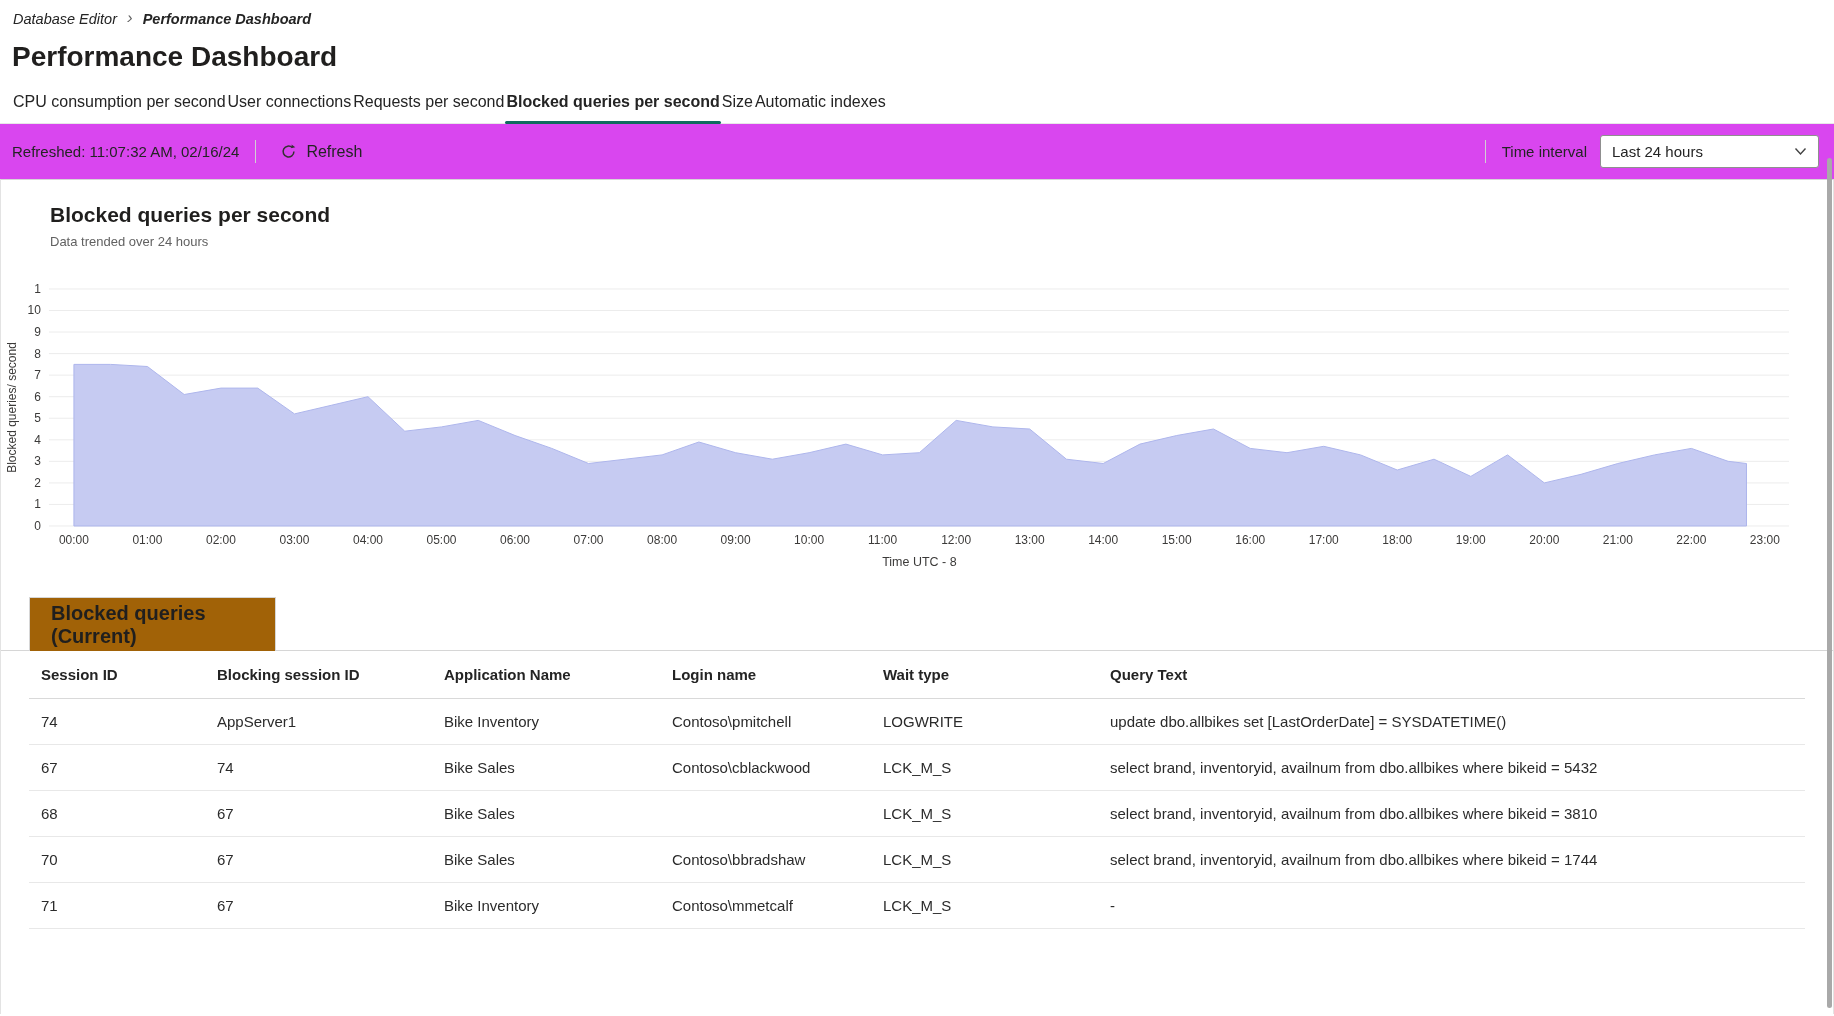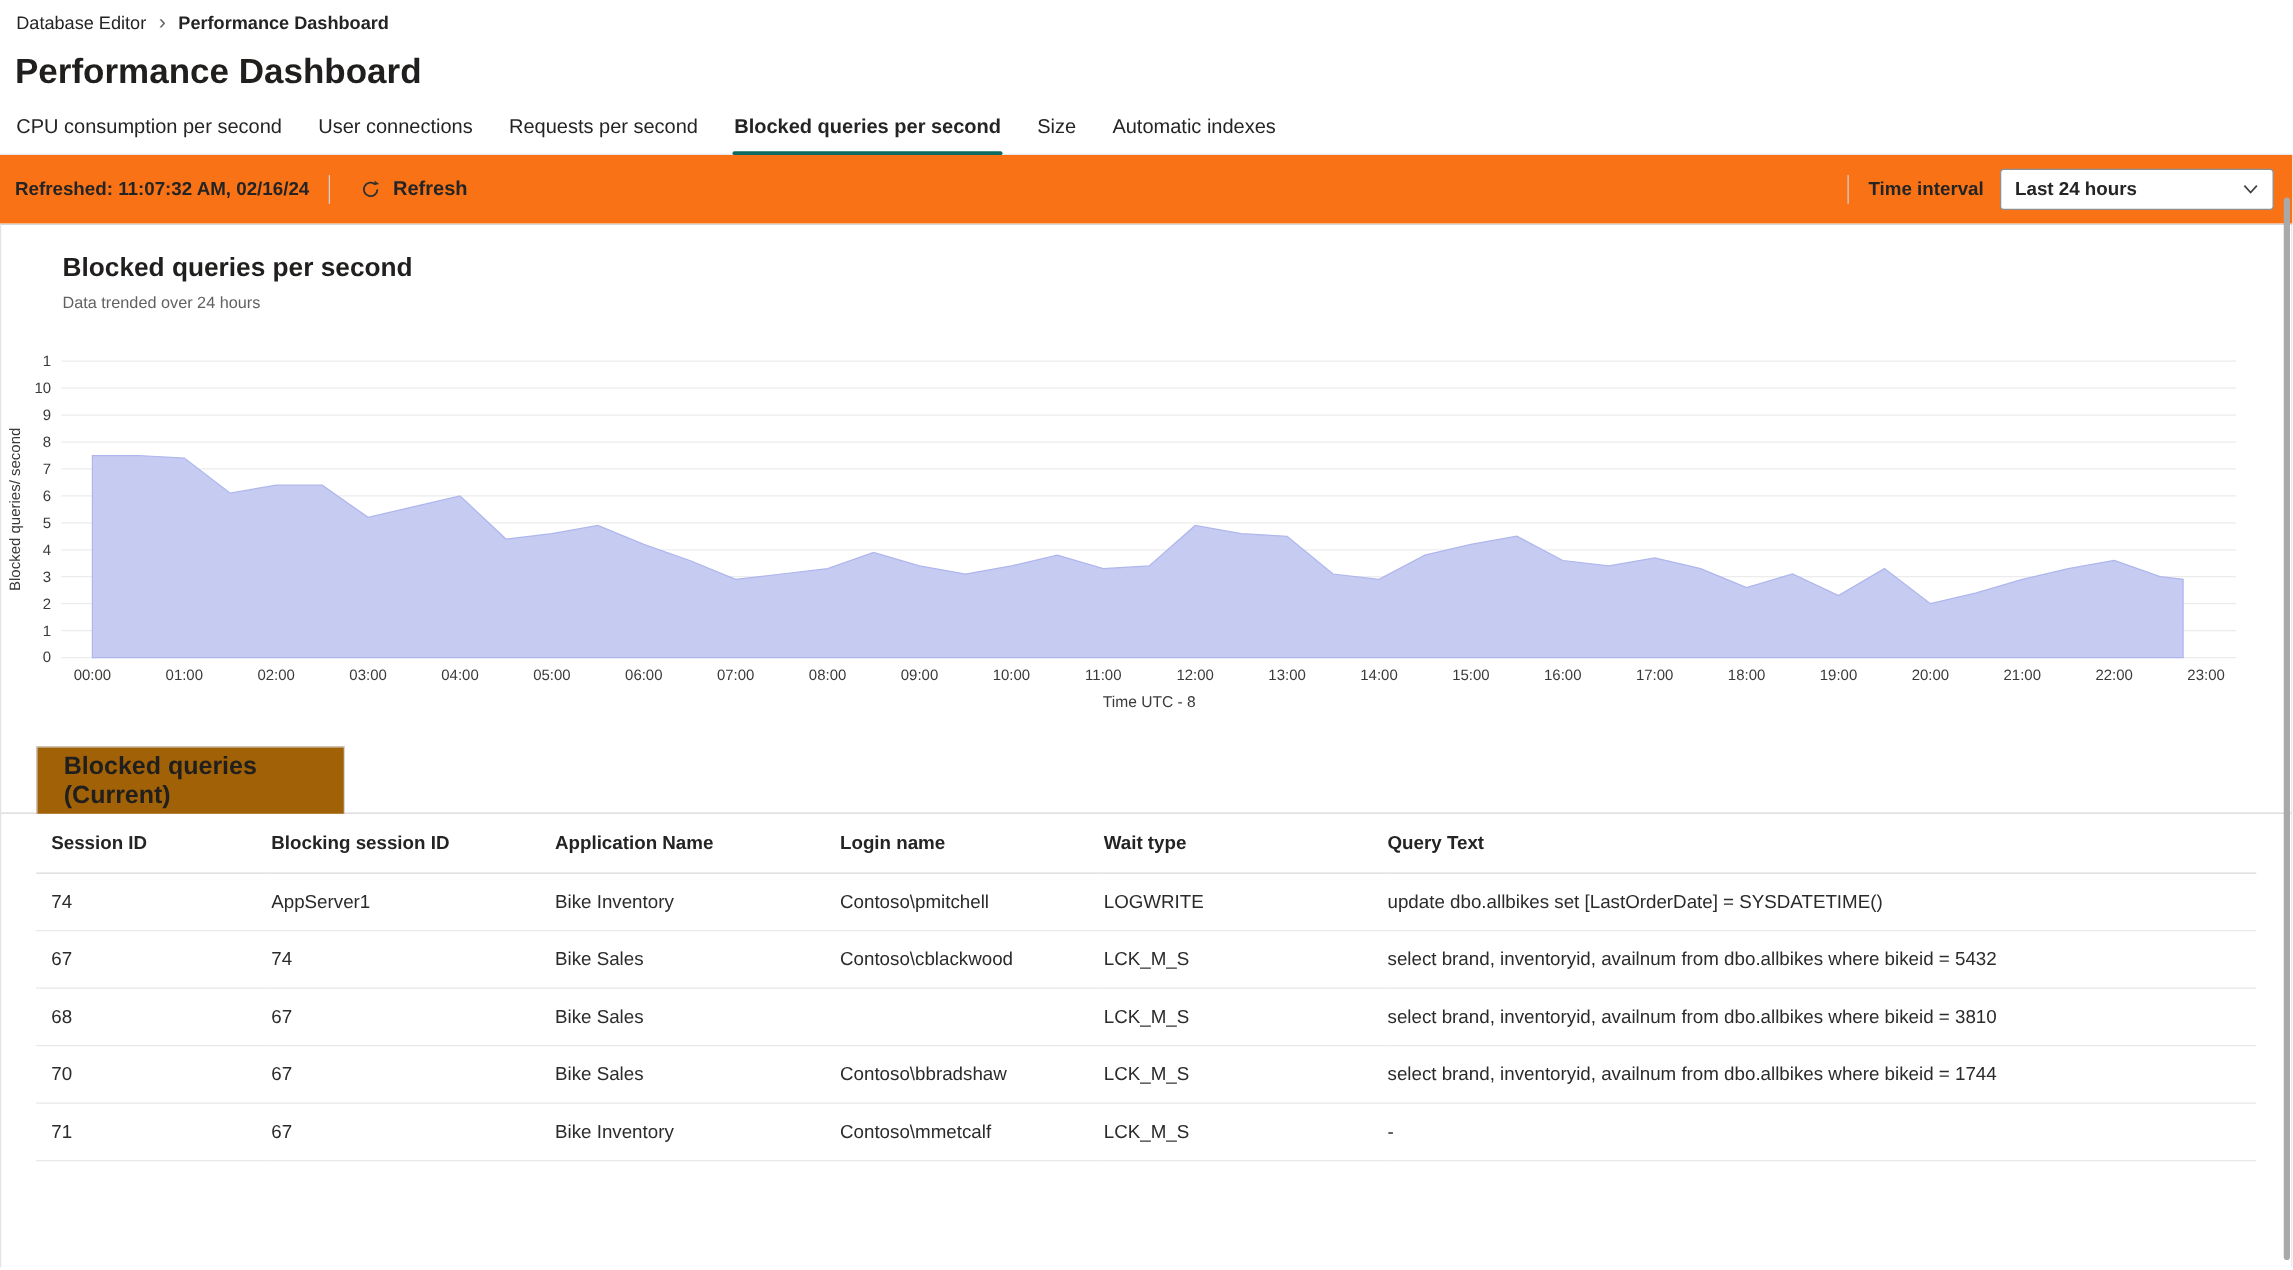--- a/index.html
+++ b/index.html
@@ -8,50 +8,50 @@
     font-family: "Liberation Sans", sans-serif;
     background: #ffffff;
     color: #242424;
     overflow: hidden;
     position: relative;
   }
   
   .breadcrumb {
     display: flex; align-items: center; gap: 10px;
     padding: 11px 14px 0 13px;
-    font-size: 14.5px; color: #242424;
+    font-size: 14.5px; color: #242424; font-style: italic;
   }
   .crumb { cursor: pointer; }
   .crumb.current { font-weight: 600; }
   .crumb-sep { color: #616161; font-size: 17px; line-height: 14px; padding-bottom: 2px; }
   .page-title {
     margin: 13px 0 0 12px;
     font-size: 28px; font-weight: 600; line-height: 34px; color: #201f1e;
   }
   
   .tabs {
-    display: flex; gap: 27px;
+    display: flex; 
     margin-top: 17px; padding: 0 0 0 12px;
     border-bottom: 1px solid #e8e8e8;
     align-items: center;
   }
   .tab {
     position: relative;
     padding: 2px 1px 12px 1px;
     font-size: 16px; color: #242424; cursor: pointer; white-space: nowrap;
   }
   .tab.active { font-weight: 600; }
   .tab.active::after {
     content: ""; position: absolute; left: 0; right: 0; bottom: -1px;
     height: 3px; background: #0f6b5f; border-radius: 2px;
   }
   
   .toolbar {
     height: 55px; display: flex; align-items: center;
-    padding-left: 12px; background: #f97316; font-weight: bold;
+    padding-left: 12px; background: #d946ef;
   }
   .refreshed { font-size: 15px; color: #242424; }
   .vdiv { width: 1px; height: 23px; background: #d1d1d1; margin: 0 16px; }
   .refresh-btn {
     display: flex; align-items: center; gap: 9px;
     font-size: 16px; color: #242424; cursor: pointer; padding: 5px 8px; border-radius: 3px;
   }
   .toolbar-right { margin-left: auto; display: flex; align-items: center; padding-right: 15px; }
   .ti-label { font-size: 15px; margin: 0 13px 0 16px; color: #242424; }
   .select {

